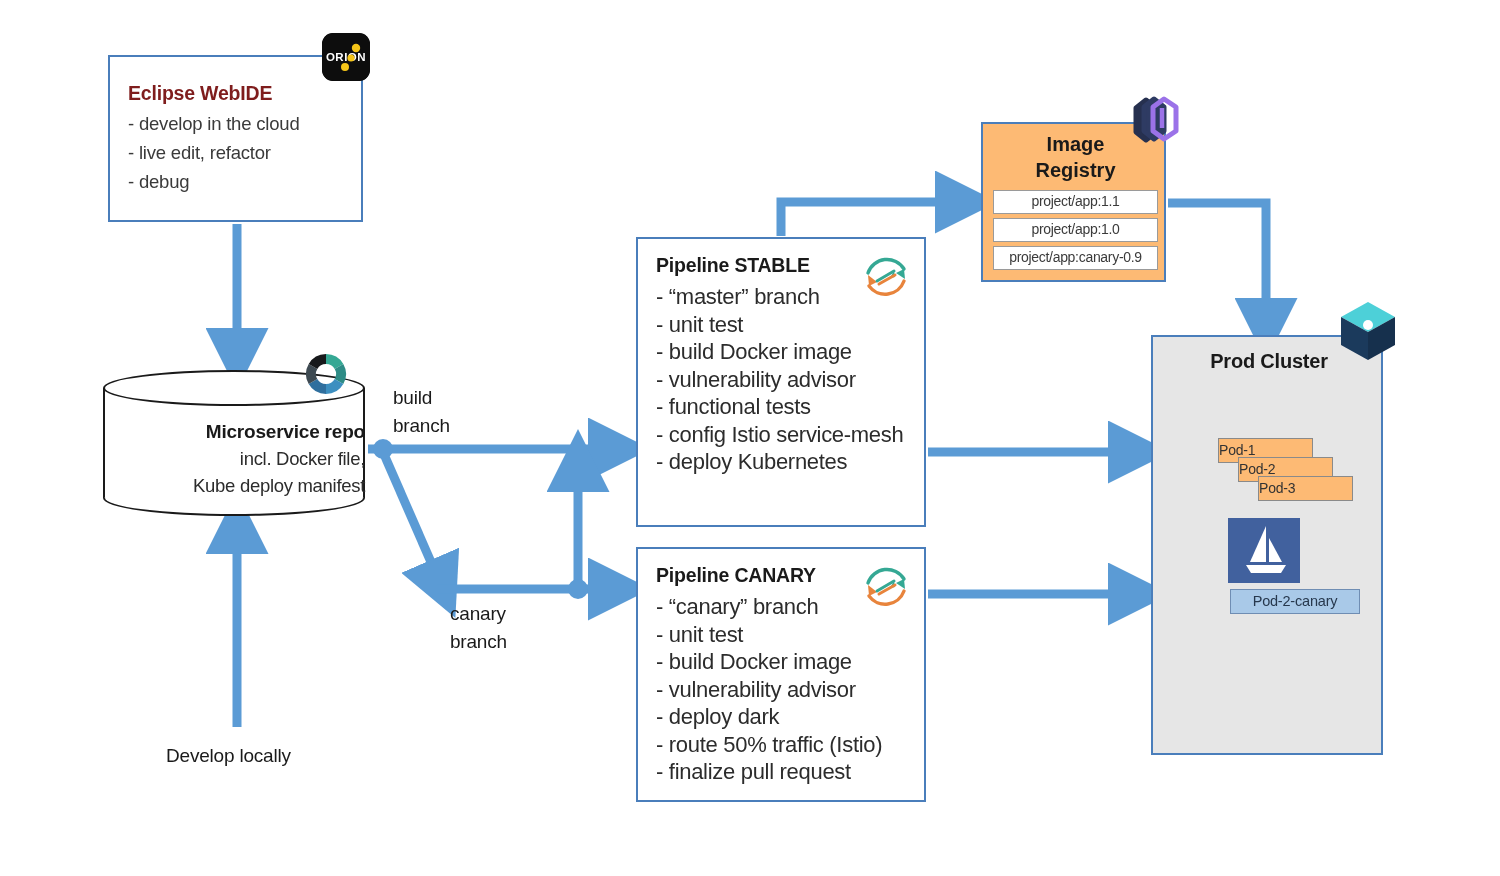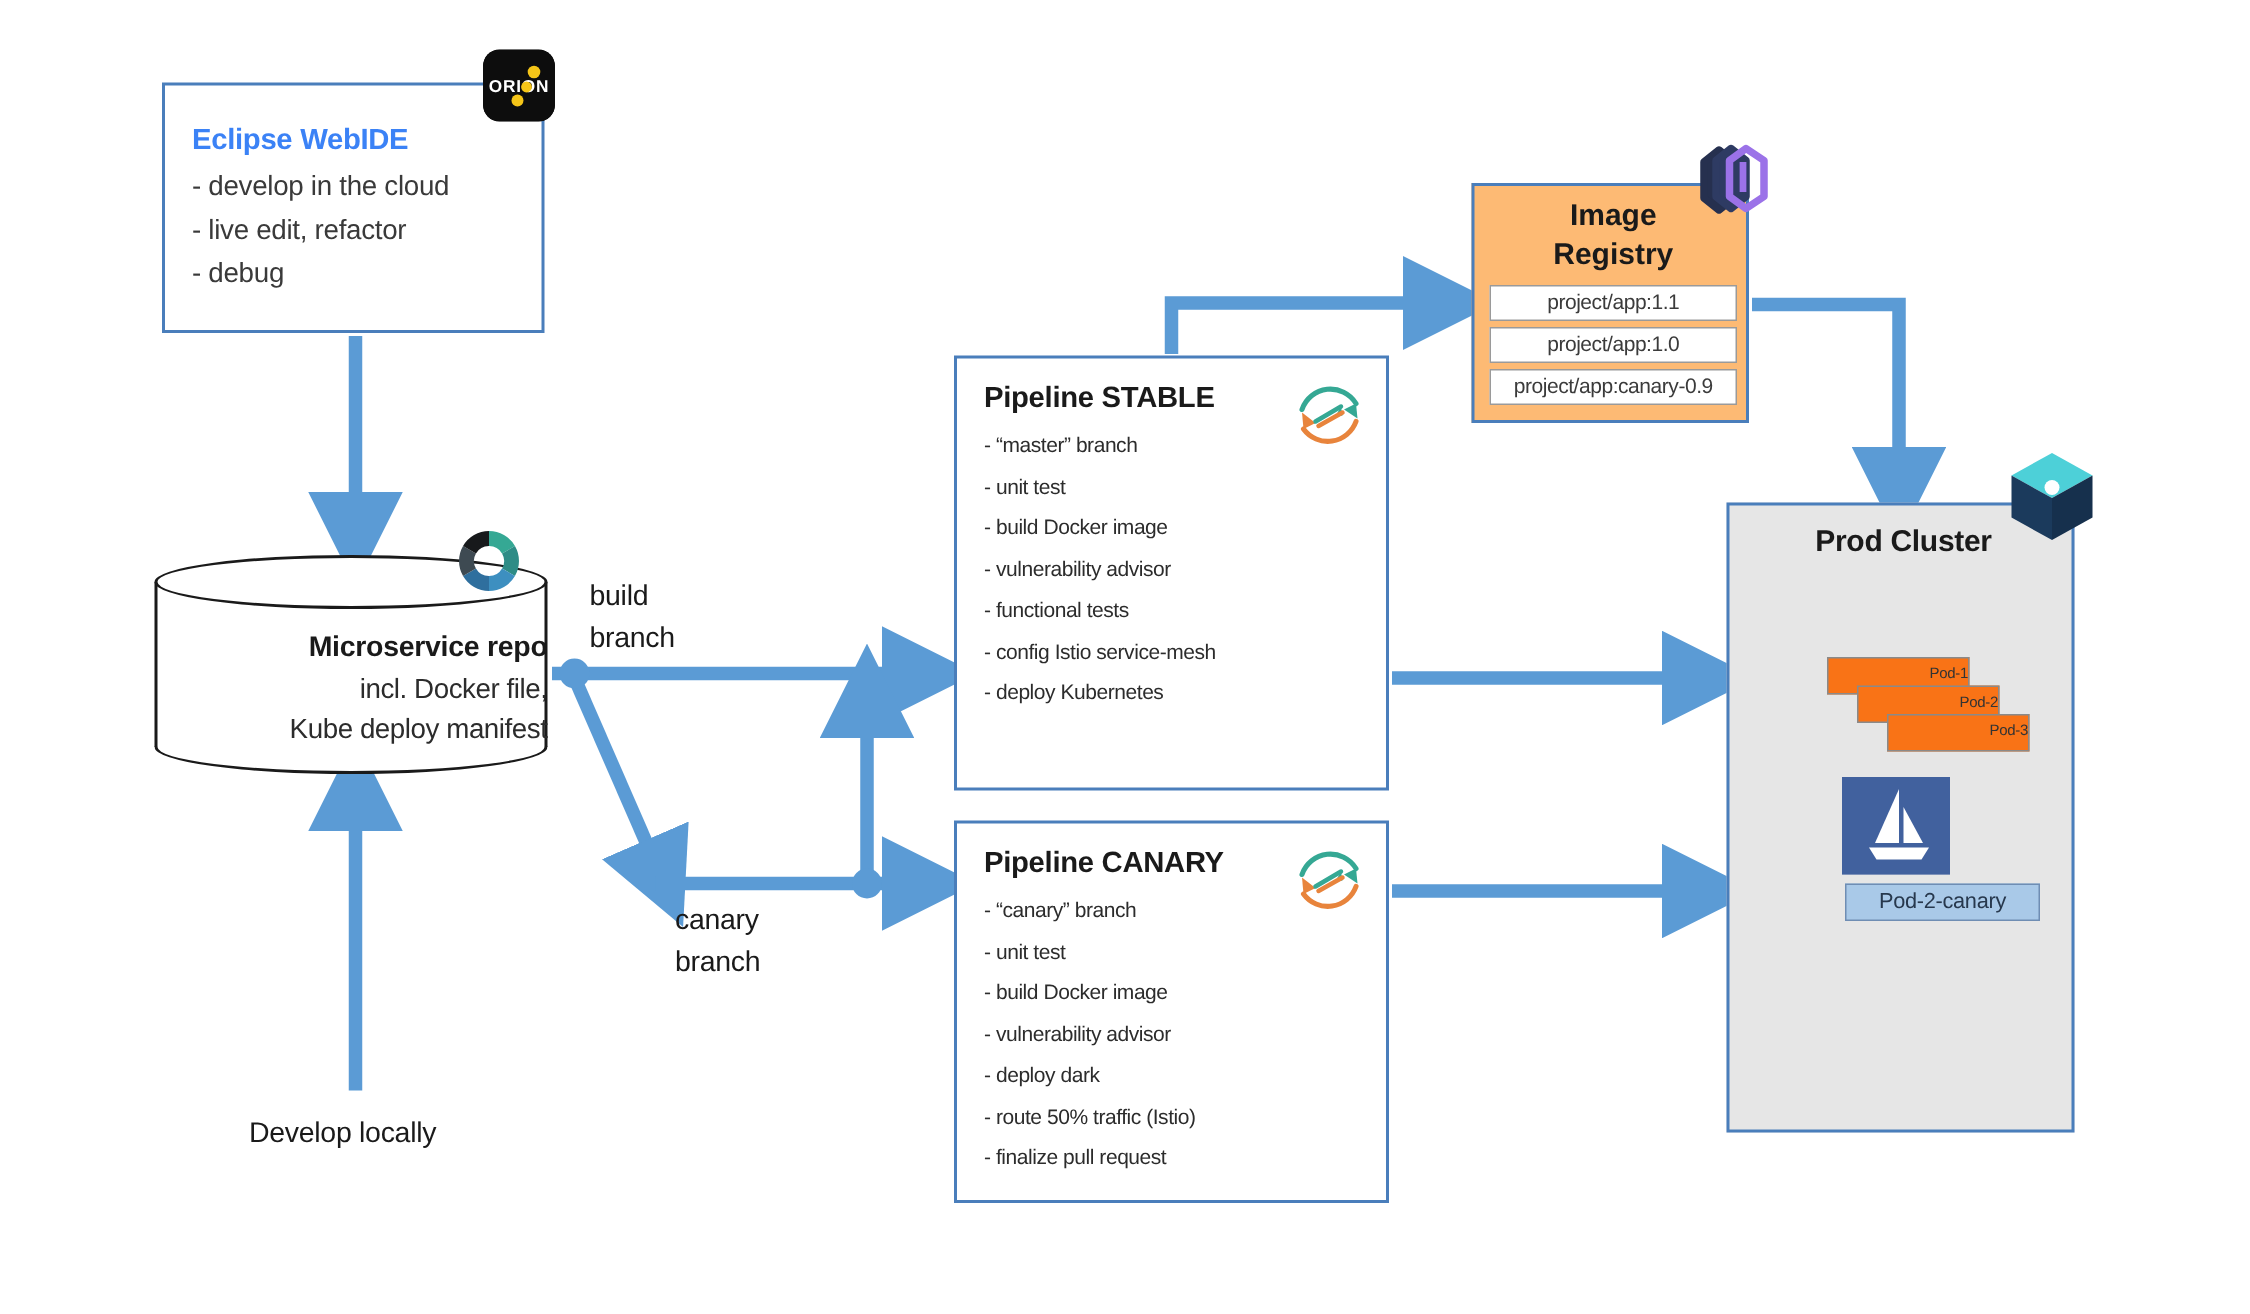--- a/index.html
+++ b/index.html
@@ -23,21 +23,21 @@
   .node{ position:absolute; box-sizing:border-box; }
 
   
   #ide-box{
     left:108px; top:55px; width:255px; height:167px;
     border:2.5px solid #4A7EBB;
     background:#ffffff;
   }
   #ide-box .title{
     position:absolute; left:18px; top:25px;
-    font-size:19.5px; font-weight:bold; color:#3b82f6;
+    font-size:19.5px; font-weight:bold; color:#7f1d1d;
     letter-spacing:-0.2px;
   }
   #ide-box .bullets{
     position:absolute; left:18px; top:52px;
     font-size:18.5px; color:#3a3a3a; line-height:29px;
     letter-spacing:-0.2px; white-space:nowrap;
   }
 
   
   #orion-logo{
@@ -93,21 +93,21 @@
     border:2.5px solid #4A7EBB; background:#ffffff;
   }
   #pipe-stable{ left:636px; top:237px; width:290px; height:290px; }
   #pipe-canary{ left:636px; top:547px; width:290px; height:255px; }
   .pipeline .p-title{
     position:absolute; left:18px; top:15px;
     font-size:19.5px; font-weight:bold; color:#1a1a1a; letter-spacing:-0.2px;
   }
   .pipeline .p-bullets{
     position:absolute; left:18px; top:44px;
-    font-size:14px; color:#2c2c2c; line-height:27.5px;
+    font-size:22px; color:#2c2c2c; line-height:27.5px;
     letter-spacing:-0.3px; white-space:nowrap;
   }
   .pipe-icon{ position:absolute; right:12px; top:12px; width:52px; height:52px; }
 
   
   #registry-box{
     left:981px; top:122px; width:185px; height:160px;
     border:2.5px solid #4A7EBB; background:#fdba74;
   }
   #registry-box .r-title{
@@ -134,22 +134,22 @@
     border:2.5px solid #4A7EBB; background:#E6E6E6;
   }
   #prod-cluster .c-title{
     position:absolute; left:0; top:13px; width:232px; text-align:center;
     font-size:20px; font-weight:bold; color:#1a1a1a; letter-spacing:-0.2px;
   }
   #cluster-cube{ left:1338px; top:300px; width:60px; height:62px; }
 
   .pod{
     position:absolute; box-sizing:border-box;
-    border:1.6px solid #8a8a8a; background:#f97316;
-    font-size:10px; color:#333; text-align:right;
+    border:1.6px solid #8a8a8a; background:#fdba74;
+    font-size:14px; color:#333; text-align:left;
     line-height:22px; letter-spacing:-0.2px;
   }
   #pod-1{ left:1218px; top:438px; width:95px; height:25px; }
   #pod-2{ left:1238px; top:457px; width:95px; height:25px; }
   #pod-3{ left:1258px; top:476px; width:95px; height:25px; }
   #pod-canary{
     left:1230px; top:589px; width:130px; height:25px;
     border:1.6px solid #6f8db3; background:#A9C9E8; color:#27384d;
     font-size:14.5px; text-align:center; line-height:22px;
   }

